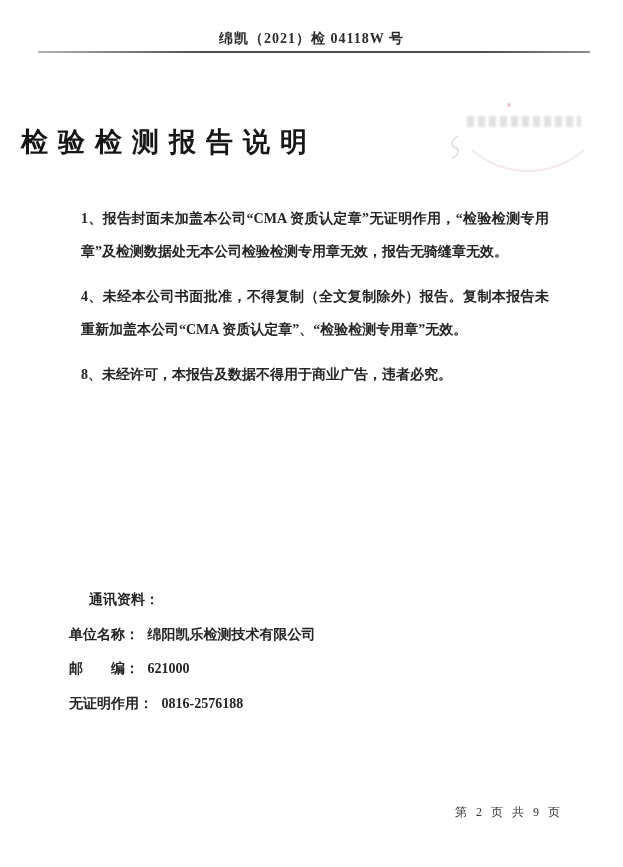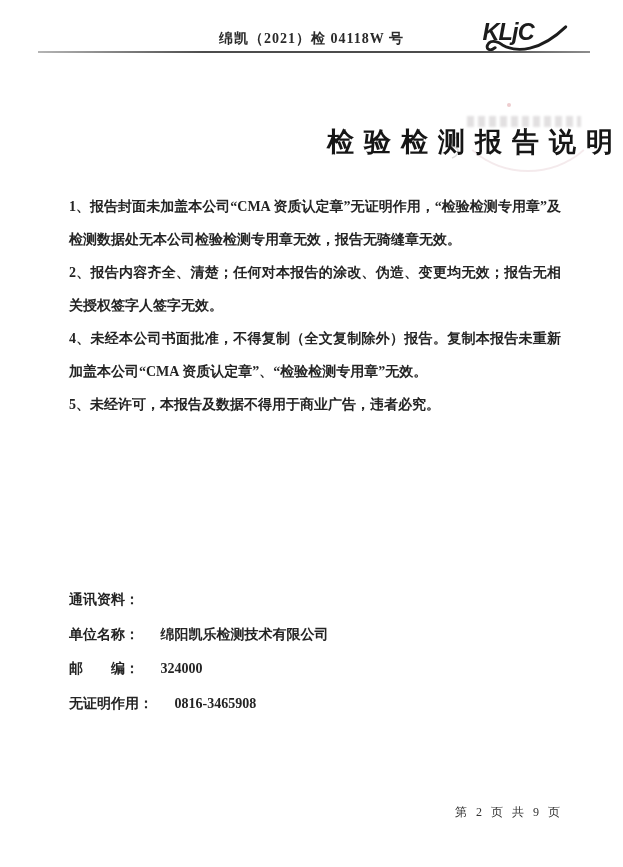--- a/index.html
+++ b/index.html
@@ -79,113 +79,106 @@
     width: 14px; height: 26px;
     opacity: 0.35;
   }
 
   
   .title {
     position: absolute;
     top: 124px; left: 0;
     width: 100%;
     margin: 0;
-    text-align: right;
+    text-align: left;
     font-size: 27px;
     font-weight: bold;
     letter-spacing: 10px;
     padding-left: 21px;
     box-sizing: border-box;
     color: #161616;
   }
 
   
   .notes {
     position: absolute;
     top: 190px; left: 69px;
     width: 492px;
     font-size: 14px;
     line-height: 33px;
     font-weight: bold;
     text-align: justify;
     color: #242424;
   }
-  .notes p { margin: 0; }
+  .notes p { margin: 12px; }
 
   
   .contact {
     position: absolute;
     top: 583px; left: 69px;
     width: 492px;
     font-size: 14px;
     font-weight: bold;
     color: #242424;
   }
-  .contact-heading { line-height: 34.5px; }
+  .contact-heading { line-height: 34.5px; margin-left: 20px; }
   .contact-row { line-height: 34.5px; white-space: nowrap; }
   .c-label { display: inline-block; font-family: Liberation Serif, serif; }
-  .c-value { display: inline-block; margin-left: 18px; }
+  .c-value { display: inline-block; margin-left: 5px; }
 
   
   .footer {
     position: absolute;
     top: 804px; right: 60px;
     font-size: 12px;
     font-weight: normal;
     letter-spacing: 3px;
     color: #333;
   }
 </style>
 </head>
 <body>
 
 <div class="page">
 
   <div class="doc-number">绵凯（2021）检 04118W 号</div>
 
-  <div class="logo">
-    <svg viewBox="0 0 110 42">
-      <path d="M 22 35 C 16 40, 10 36, 15 30 C 19 26, 26 29, 30 32 C 46 41, 72 39, 100 12" fill="none" stroke="#1c1c1c" stroke-width="3.2" stroke-linecap="round"></path>
-      <text x="8" y="26">KLjC</text>
-    </svg>
-  </div>
 
   <div class="header-rule"></div>
 
   <div class="bleed-arc"></div>
   <div class="bleed-dot"></div>
   <div class="bleed-text"></div>
   <svg class="bleed-squiggle" viewBox="0 0 14 26">
     <path d="M 10 2 C 3 6, 2 12, 8 14 C 12 16, 10 22, 4 24" fill="none" stroke="#9a9a9a" stroke-width="1.4"></path>
   </svg>
 
   <h1 class="title">检验检测报告说明</h1>
 
   <div class="notes">
     <p>1、报告封面未加盖本公司“CMA 资质认定章”无证明作用，“检验检测专用章”及检测数据处无本公司检验检测专用章无效，报告无骑缝章无效。</p>
-    <p>2、报告内容齐全、清楚；任何对本报告的涂改、伪造、变更均无效；报告无相关授权签字人签字无效。</p>
     <p>4、未经本公司书面批准，不得复制（全文复制除外）报告。复制本报告未重新加盖本公司“CMA 资质认定章”、“检验检测专用章”无效。</p>
-    <p>5、未经许可，本报告及数据不得用于商业广告，违者必究。</p>
+    <p>8、未经许可，本报告及数据不得用于商业广告，违者必究。</p>
   </div>
 
   <div class="contact">
     <div class="contact-heading">通讯资料：</div>
 
     <div class="contact-row">
       <span class="c-label">单位名称：</span>
       <span class="c-value">绵阳凯乐检测技术有限公司</span>
     </div>
 
 
     <div class="contact-row">
       <span class="c-label">邮　　编：</span>
-      <span class="c-value">324000</span>
+      <span class="c-value">621000</span>
     </div>
 
     <div class="contact-row">
       <span class="c-label">无证明作用：</span>
-      <span class="c-value">0816-3465908</span>
+      <span class="c-value">0816-2576188</span>
     </div>
   </div>
 
   <div class="footer">第 2 页 共 9 页</div>
 
 </div>
 
 </body></html>

